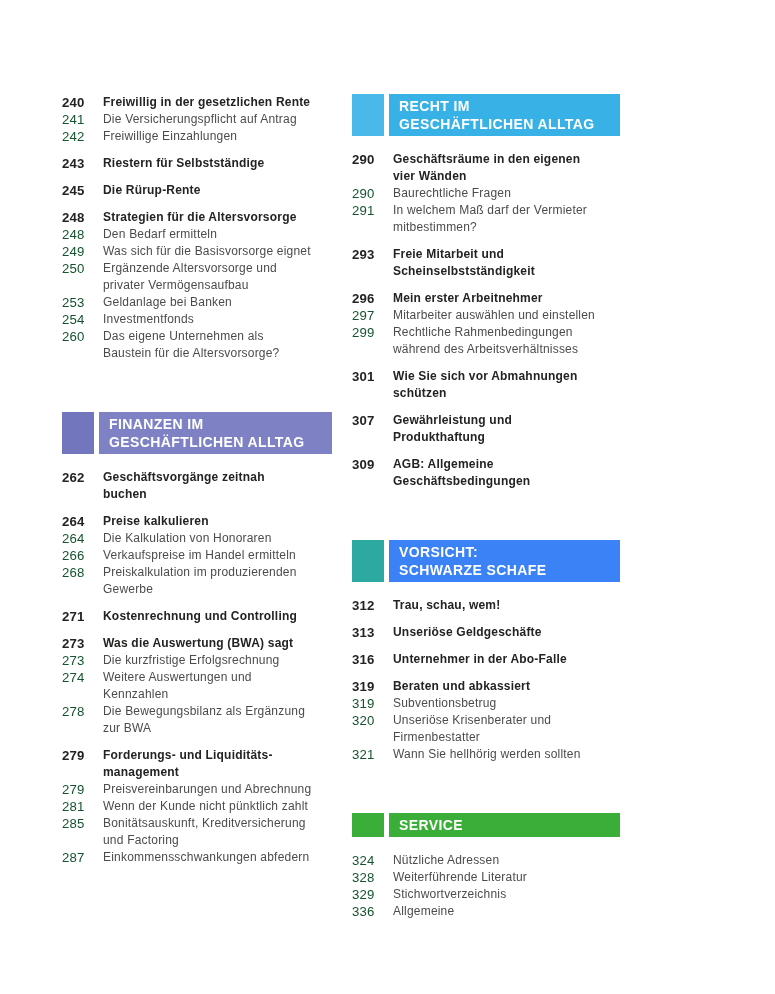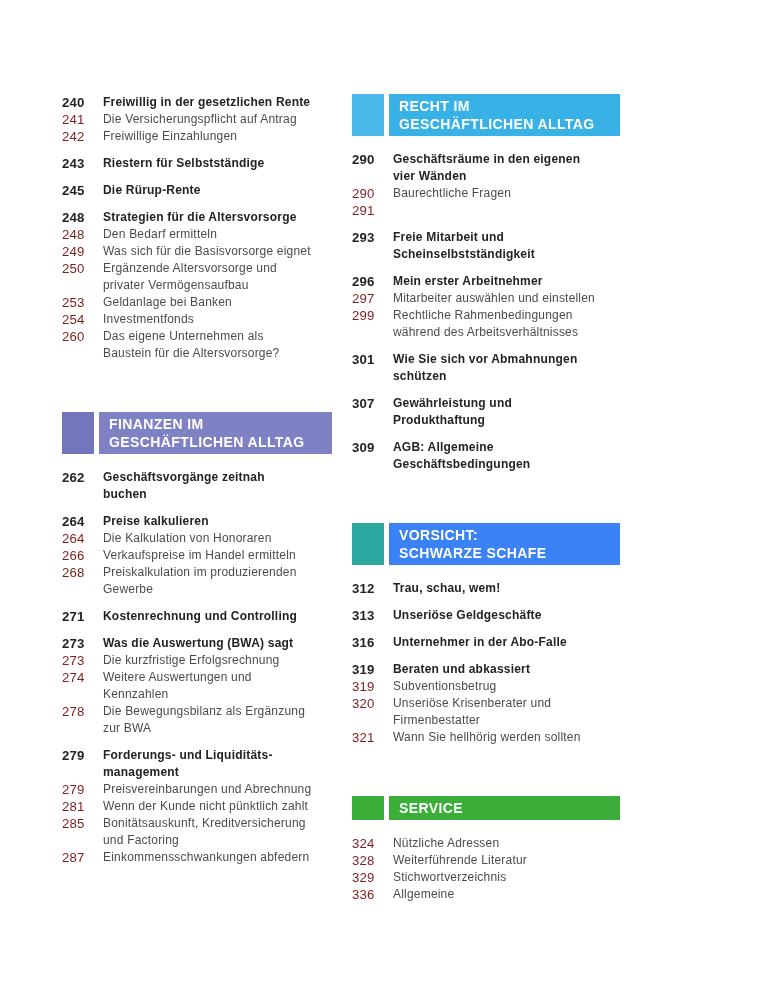--- a/index.html
+++ b/index.html
@@ -12,21 +12,21 @@
   }
   .col { position:absolute; top:94px; }
   .col-left  { left:62px;  width:270px; }
   .col-right { left:352px; width:268px; }
 
   .group { margin:0 0 10px 0; }
 
   .entry { display:flex; align-items:flex-start; }
   .entry .num {
     flex:none; width:41px;
-    font-size:13.2px; line-height:17px; color:#7f1d1d;
+    font-size:13.2px; line-height:17px; color:#14532d;
     letter-spacing:0.2px;
   }
   .entry .title {
     flex:1;
     font-size:12px; line-height:17px; color:#4b4b4a;
     letter-spacing:0.2px;
     white-space:pre-line;
   }
   .entry.bold .num, .entry.bold .title {
     font-weight:bold; color:#232322;
@@ -204,20 +204,22 @@
           <span class="num">290</span>
           <span class="title">Geschäftsräume in den eigenen
 vier Wänden</span>
         </div>
         <div class="entry">
           <span class="num">290</span>
           <span class="title">Baurechtliche Fragen</span>
         </div>
         <div class="entry">
           <span class="num">291</span>
+          <span class="title">In welchem Maß darf der Vermieter
+mitbestimmen?</span>
         </div>
       </div>
       <div class="group">
         <div class="entry bold">
           <span class="num">293</span>
           <span class="title">Freie Mitarbeit und
 Scheinselbstständigkeit</span>
         </div>
       </div>
       <div class="group">

